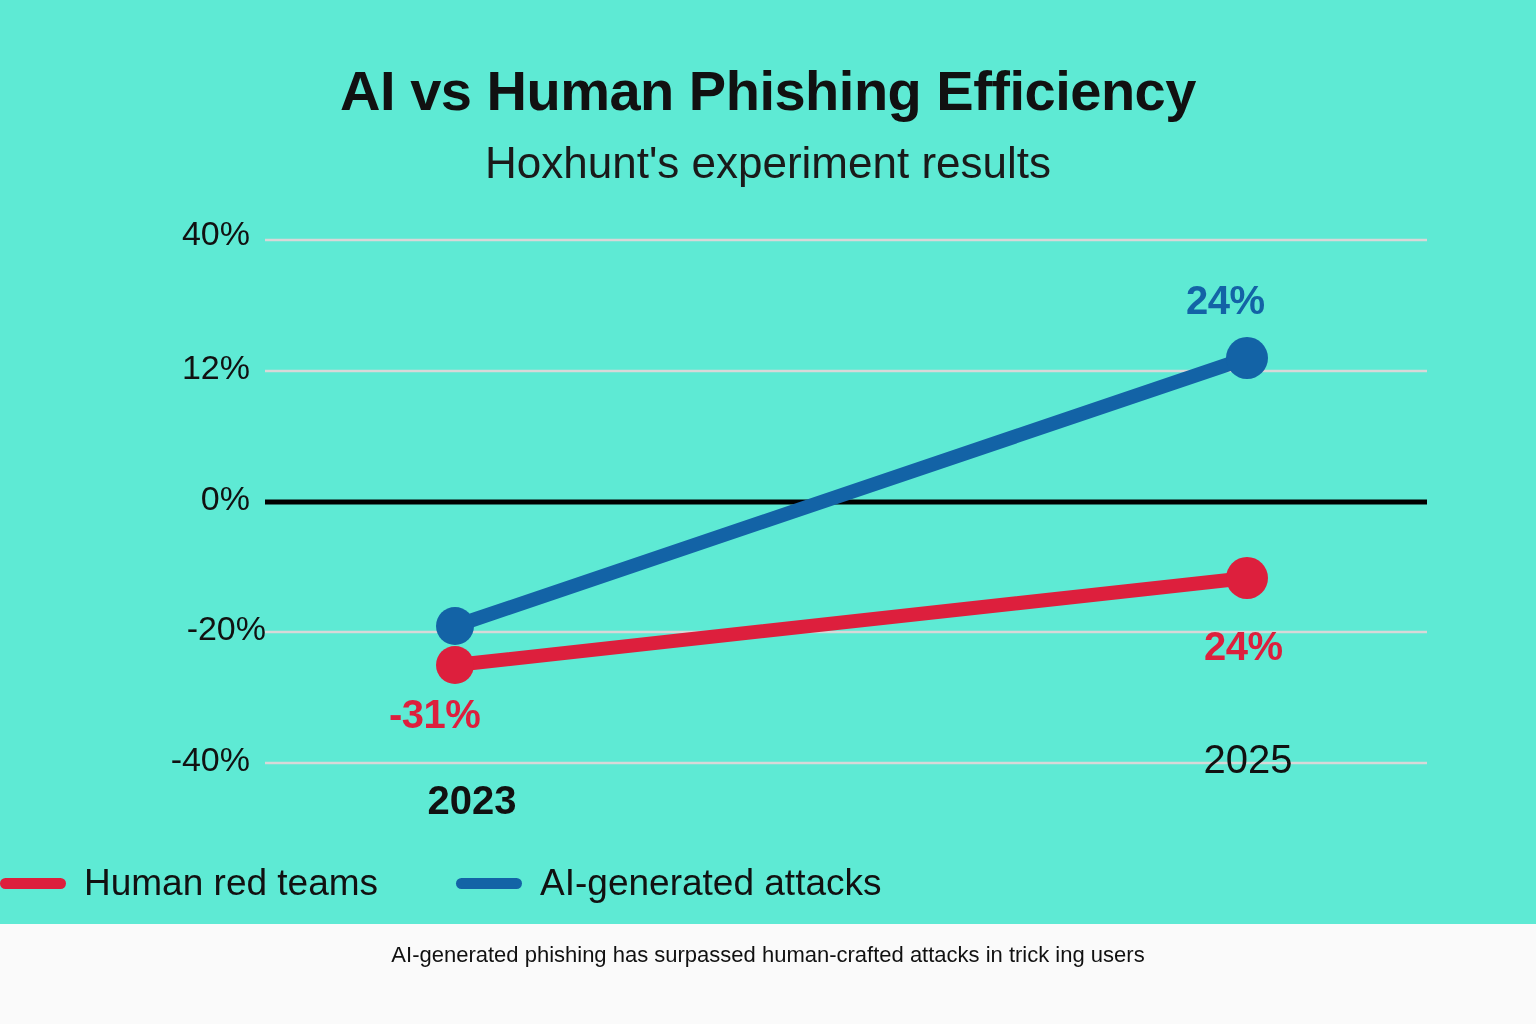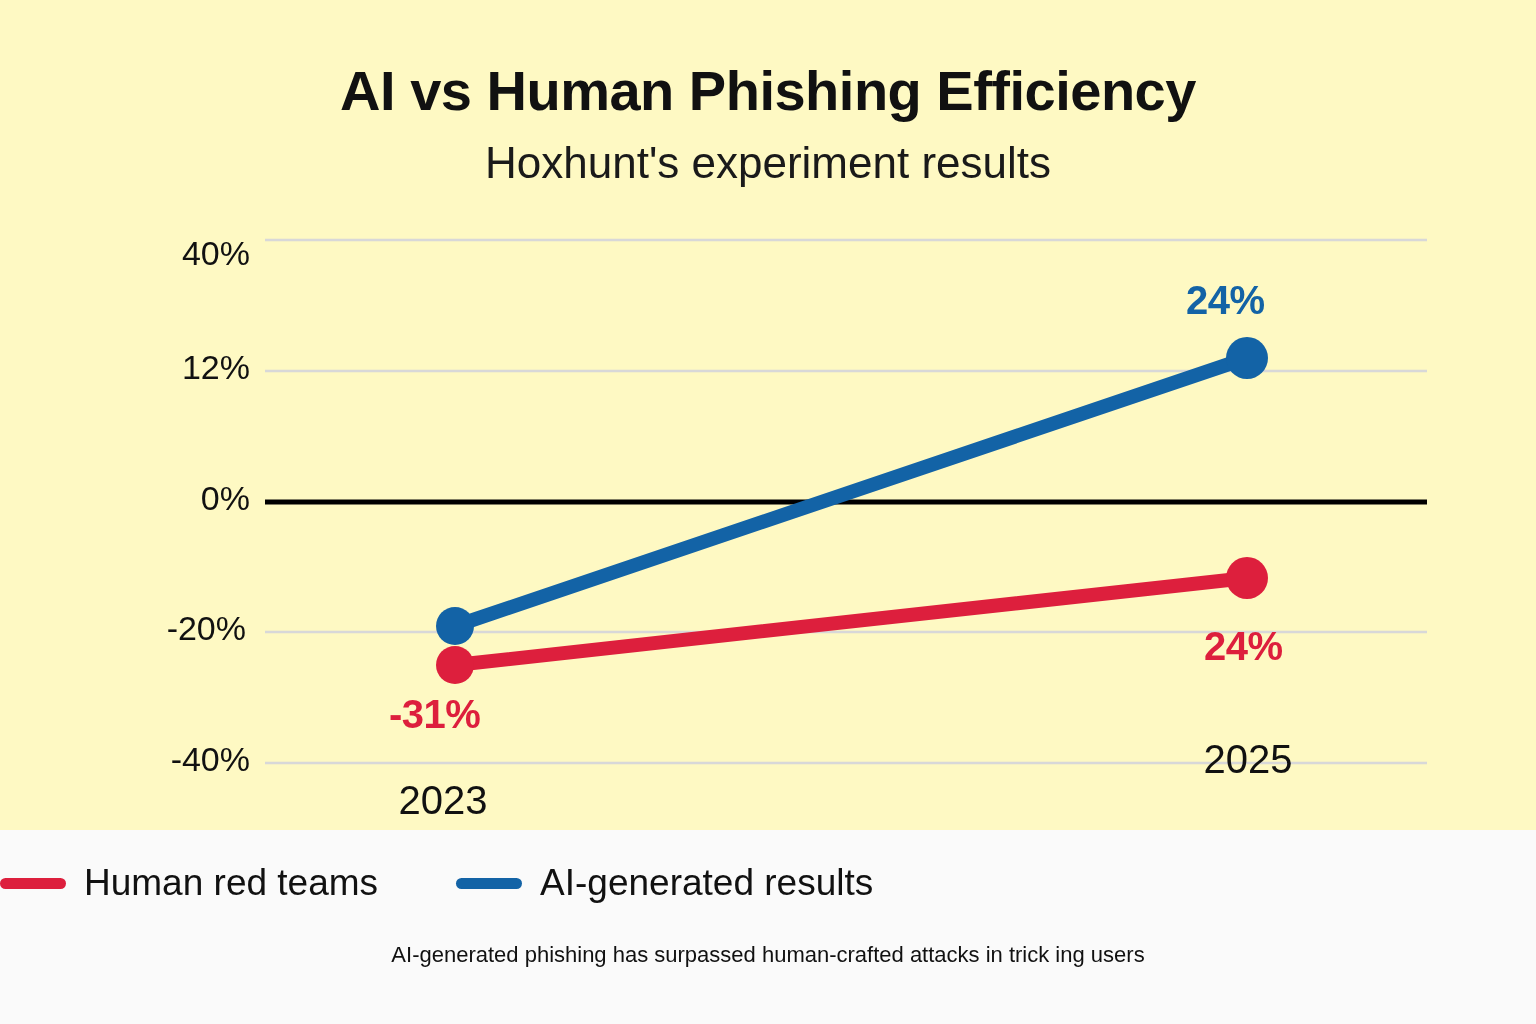--- a/index.html
+++ b/index.html
@@ -9,22 +9,22 @@
   body {
     width: 1536px;
     height: 1024px;
     background: #fafafa;
     font-family: "Liberation Sans", sans-serif;
     overflow: hidden;
   }
   .canvas {
     position: relative;
     width: 1536px;
-    height: 830px;
-    background: #fef9c3;
+    height: 924px;
+    background: #5eead4;
   }
   .chart-title {
     position: absolute;
     left: 0;
     top: 58px;
     width: 1536px;
     text-align: center;
     font-size: 56px;
     font-weight: bold;
     color: #111111;
@@ -124,39 +124,39 @@
       <circle cx="1247" cy="358" r="21" fill="#1363A6"></circle>
     </g>
 
     <g>
       <line x1="455" y1="665" x2="1247" y2="578" stroke="#DD1F3D" stroke-width="14" stroke-linecap="round"></line>
       <circle cx="455" cy="665" r="19" fill="#DD1F3D"></circle>
       <circle cx="1247" cy="578" r="21" fill="#DD1F3D"></circle>
     </g>
   </svg>
 
-  <div class="y-tick-label" style="left:120px; top:236px;">40%</div>
+  <div class="y-tick-label" style="left:120px; top:216px;">40%</div>
   <div class="y-tick-label" style="left:120px; top:350px;">12%</div>
   <div class="y-tick-label" style="left:120px; top:481px;">0%</div>
-  <div class="y-tick-label" style="left:116px; top:611px;">-20%</div>
+  <div class="y-tick-label" style="left:136px; top:611px;">-20%</div>
   <div class="y-tick-label" style="left:120px; top:742px;">-40%</div>
 
-  <div class="x-tick-label" style="left:323px; top:778px;">2023</div>
+  <div class="x-tick-label" style="left:352px; top:778px;font-weight:bold;">2023</div>
   <div class="x-tick-label" style="left:1128px; top:737px;">2025</div>
 
   <div class="point-label" style="left:1186px; top:278px; color:#1363A6;">24%</div>
   <div class="point-label" style="left:389px; top:692px; color:#DD1F3D;">-31%</div>
   <div class="point-label" style="left:1204px; top:624px; color:#DD1F3D;">24%</div>
 
   <div class="legend">
     <div class="legend-item">
       <span class="legend-swatch" style="background:#DD1F3D;"></span>
       <span class="legend-label">Human red teams</span>
     </div>
     <div class="legend-item">
       <span class="legend-swatch" style="background:#1363A6;"></span>
-      <span class="legend-label">AI-generated results</span>
+      <span class="legend-label">AI-generated attacks</span>
     </div>
   </div>
 
   <div class="caption">AI-generated phishing has surpassed human-crafted attacks in trick ing users</div>
 
 </div>
 
 </body></html>

